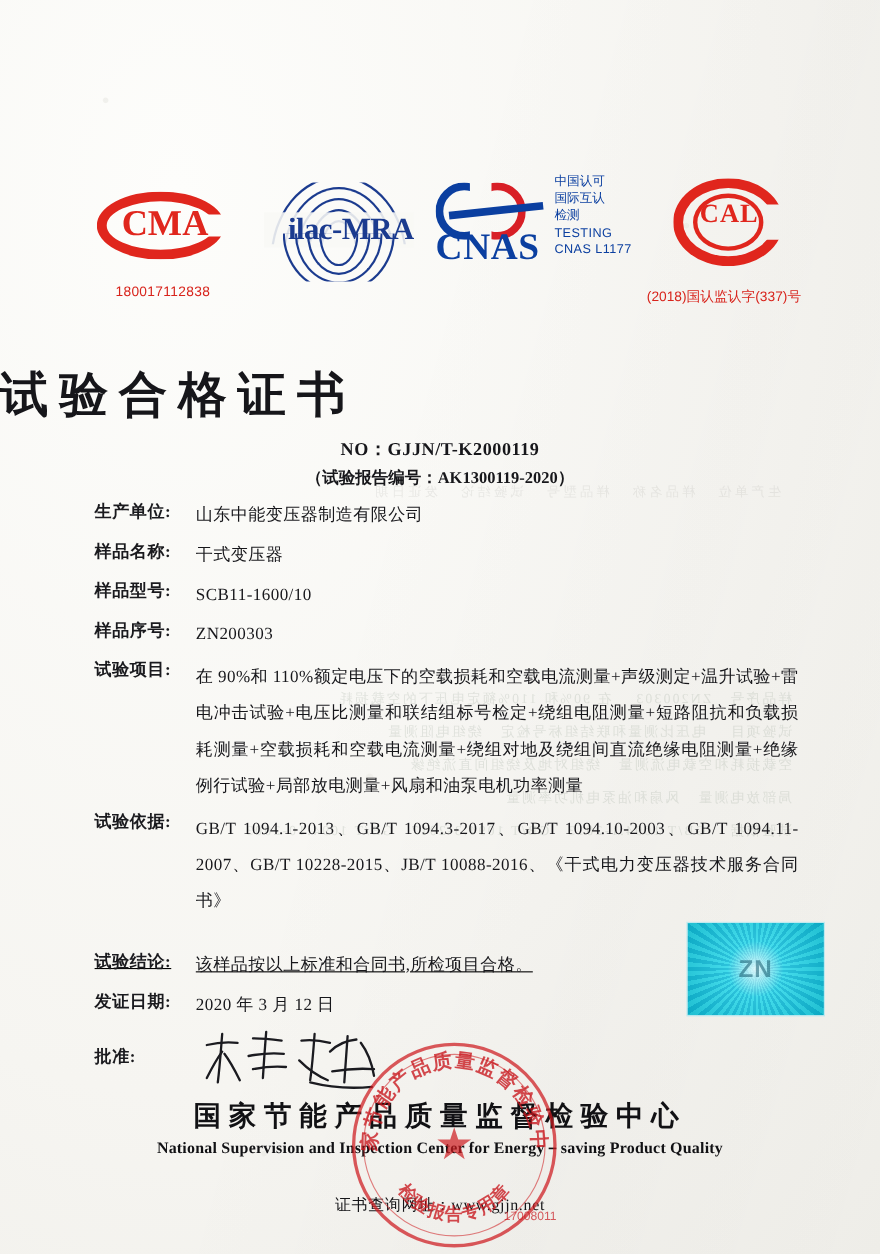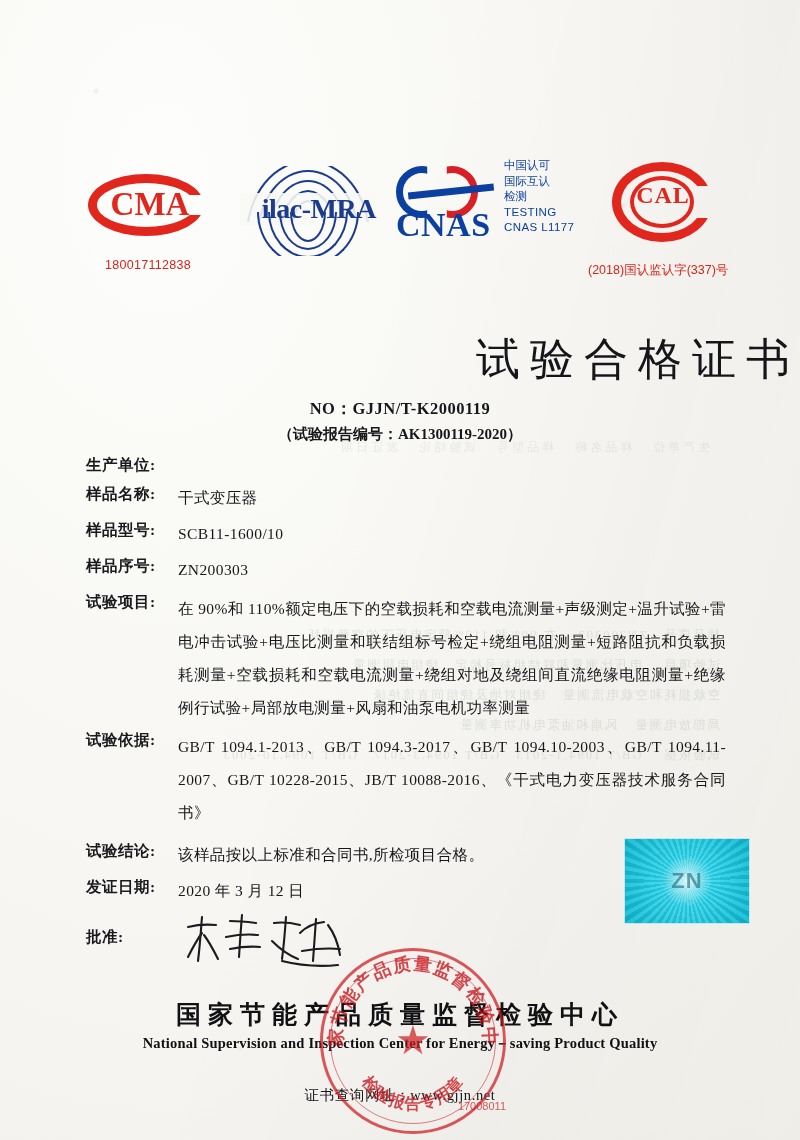--- a/index.html
+++ b/index.html
@@ -136,22 +136,22 @@
     font-family:"Liberation Serif", serif; font-weight:bold; font-size:24px; color:#e0261d;
     letter-spacing:1px;
   }
   .cal .note {
     position:absolute; left:-24px; top:100px; width:176px; 
     color:#d8241c; font-size:12.5px; font-family:"Liberation Sans", sans-serif;
   }
 
   
   .big-title {
-    position:absolute; left:0; top:330px; width:800px; text-align:right;
-    font-family:"Liberation Serif", serif; font-weight:normal;
+    position:absolute; left:0; top:330px; width:800px; text-align:left;
+    font-family:"Liberation Serif", serif; font-weight:bold;
     font-size:44px; letter-spacing:10px; color:#16161a;
   }
   .cert-no {
     position:absolute; left:0; top:398px; width:800px; text-align:center;
     font-size:16.5px; font-weight:bold; color:#17171b; letter-spacing:0.5px;
   }
   .report-no {
     position:absolute; left:0; top:425px; width:800px; text-align:center;
     font-size:15px; font-weight:bold; color:#17171b;
   }
@@ -165,21 +165,21 @@
     letter-spacing:0.5px;
   }
   .val {
     flex:1 1 auto; font-size:15.5px; color:#17171b; letter-spacing:0.4px;
     line-height:32px;
   }
   .row.tight .val { line-height:28px; }
   .multi .val { line-height:33px; text-align:justify; }
   .row.items { margin-bottom:6px; }
   .row.basis { }
-  .row.concl { margin-top:12px; }
+  .row.concl { margin-top:28px;text-decoration:underline; }
   .row.date { margin-top:2px; }
   .row.approve { margin-top:22px; }
 
   
   .sign {
     position:relative; width:180px; height:56px; margin-left:4px; margin-top:-16px;
   }
   .sign svg { position:absolute; left:0; top:0; }
 
   
@@ -308,20 +308,21 @@
   </div>
 
   <div class="big-title">试验合格证书</div>
   <div class="cert-no">NO：GJJN/T-K2000119</div>
   <div class="report-no">（试验报告编号：AK1300119-2020）</div>
 
   <div class="fields">
 
     <div class="row tight">
       <div class="lbl">生产单位:</div>
+      <div class="val">山东中能变压器制造有限公司</div>
     </div>
 
     <div class="row tight">
       <div class="lbl">样品名称:</div>
       <div class="val">干式变压器</div>
     </div>
 
     <div class="row tight">
       <div class="lbl">样品型号:</div>
       <div class="val">SCB11-1600/10</div>

